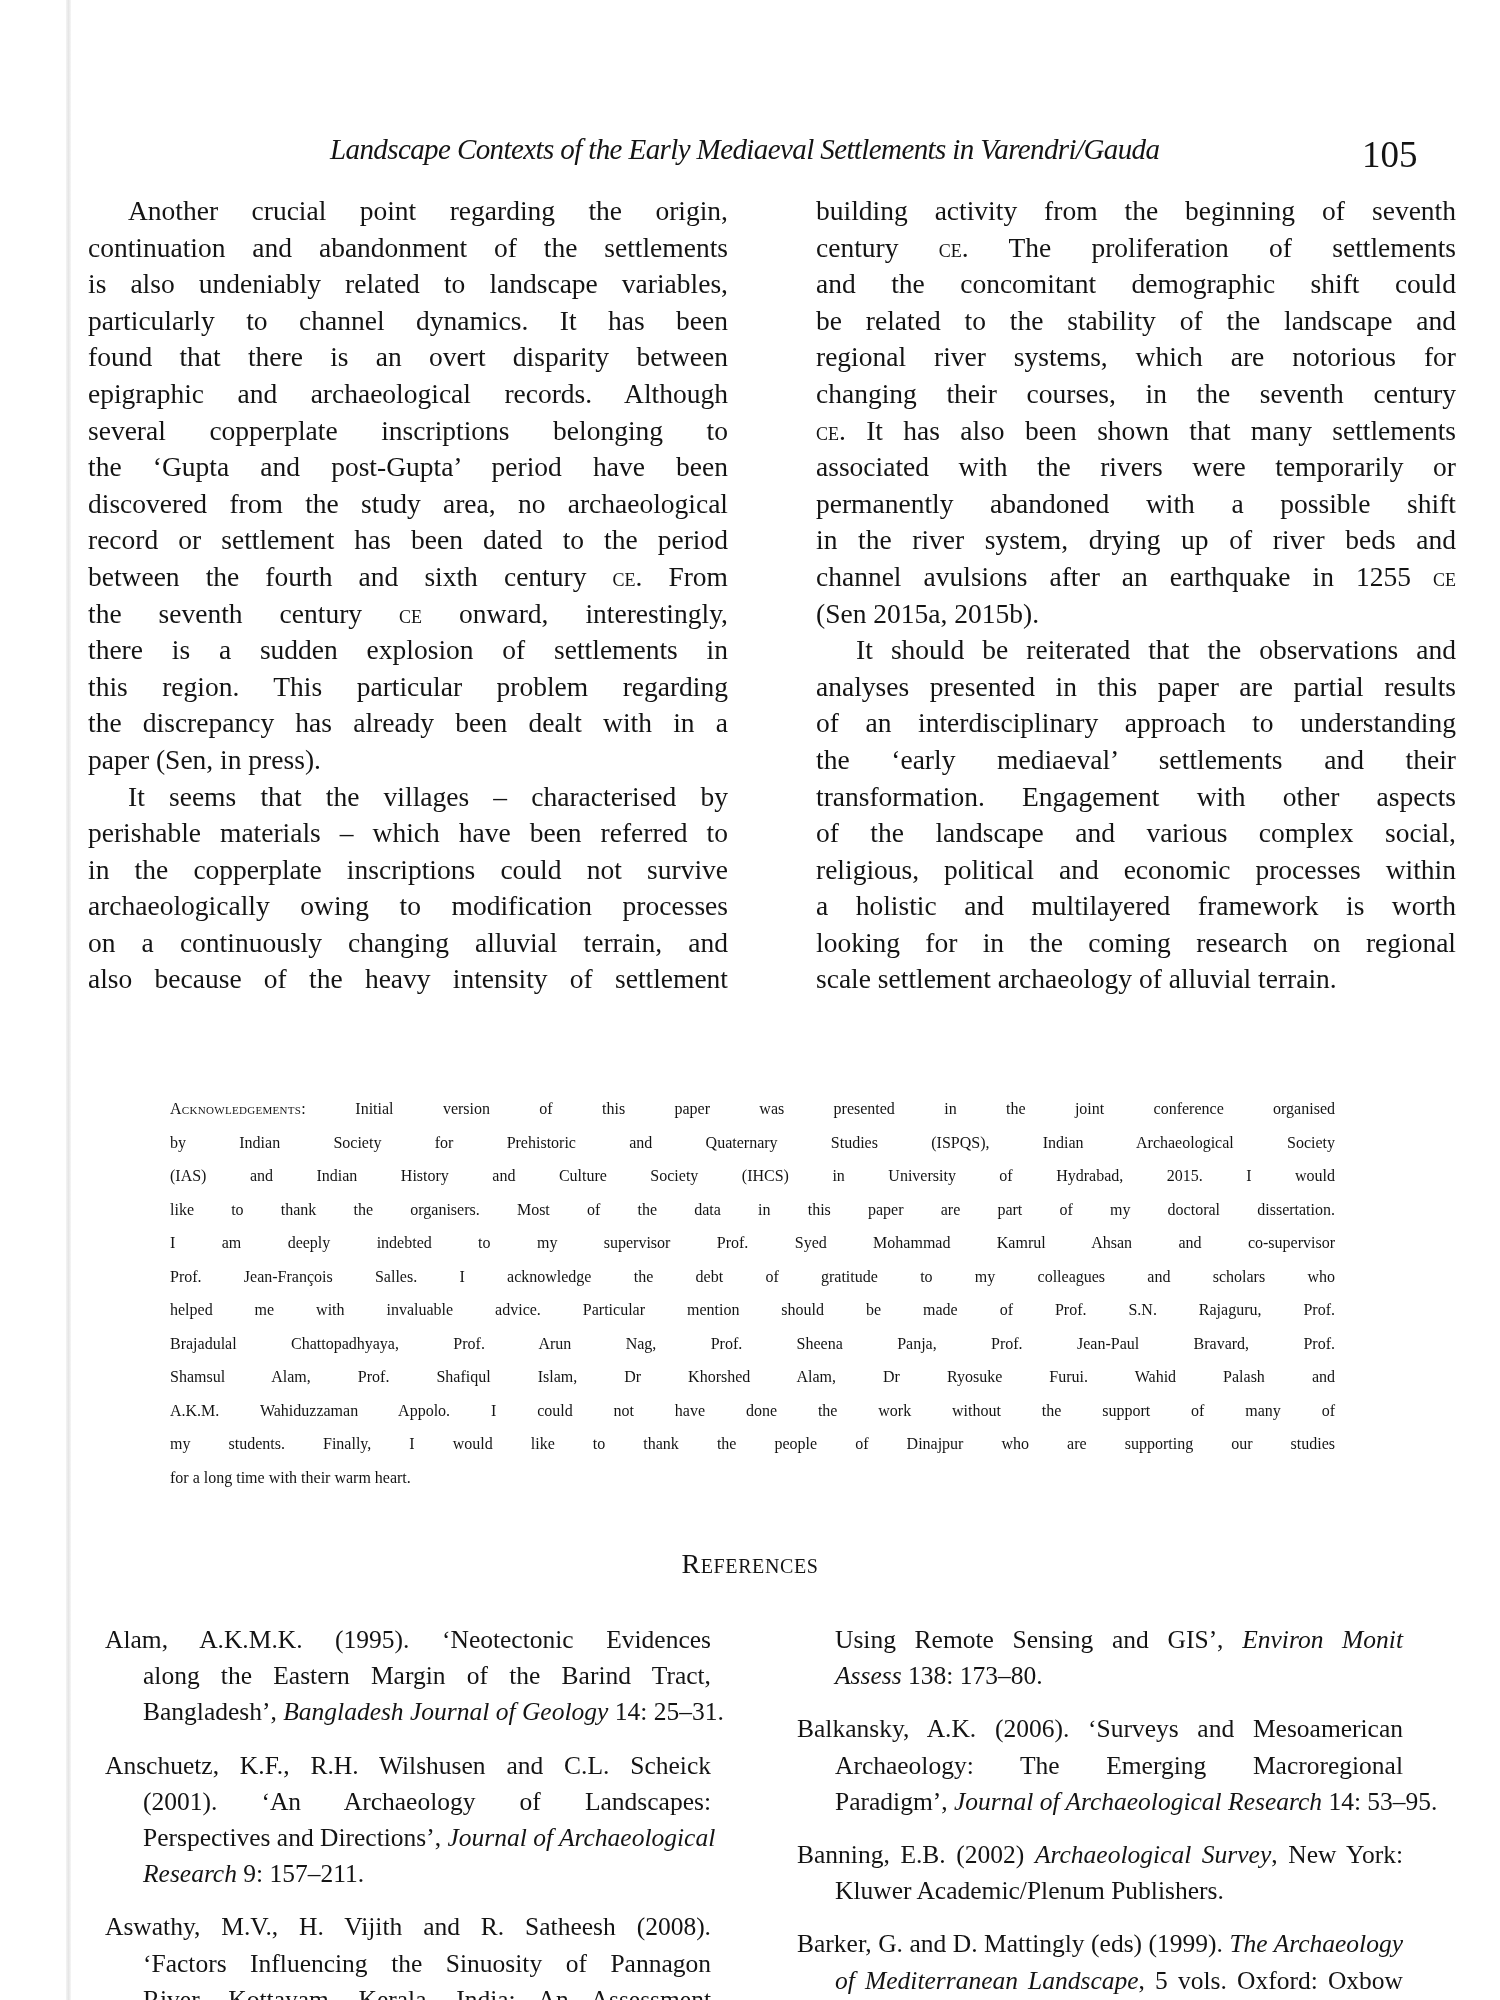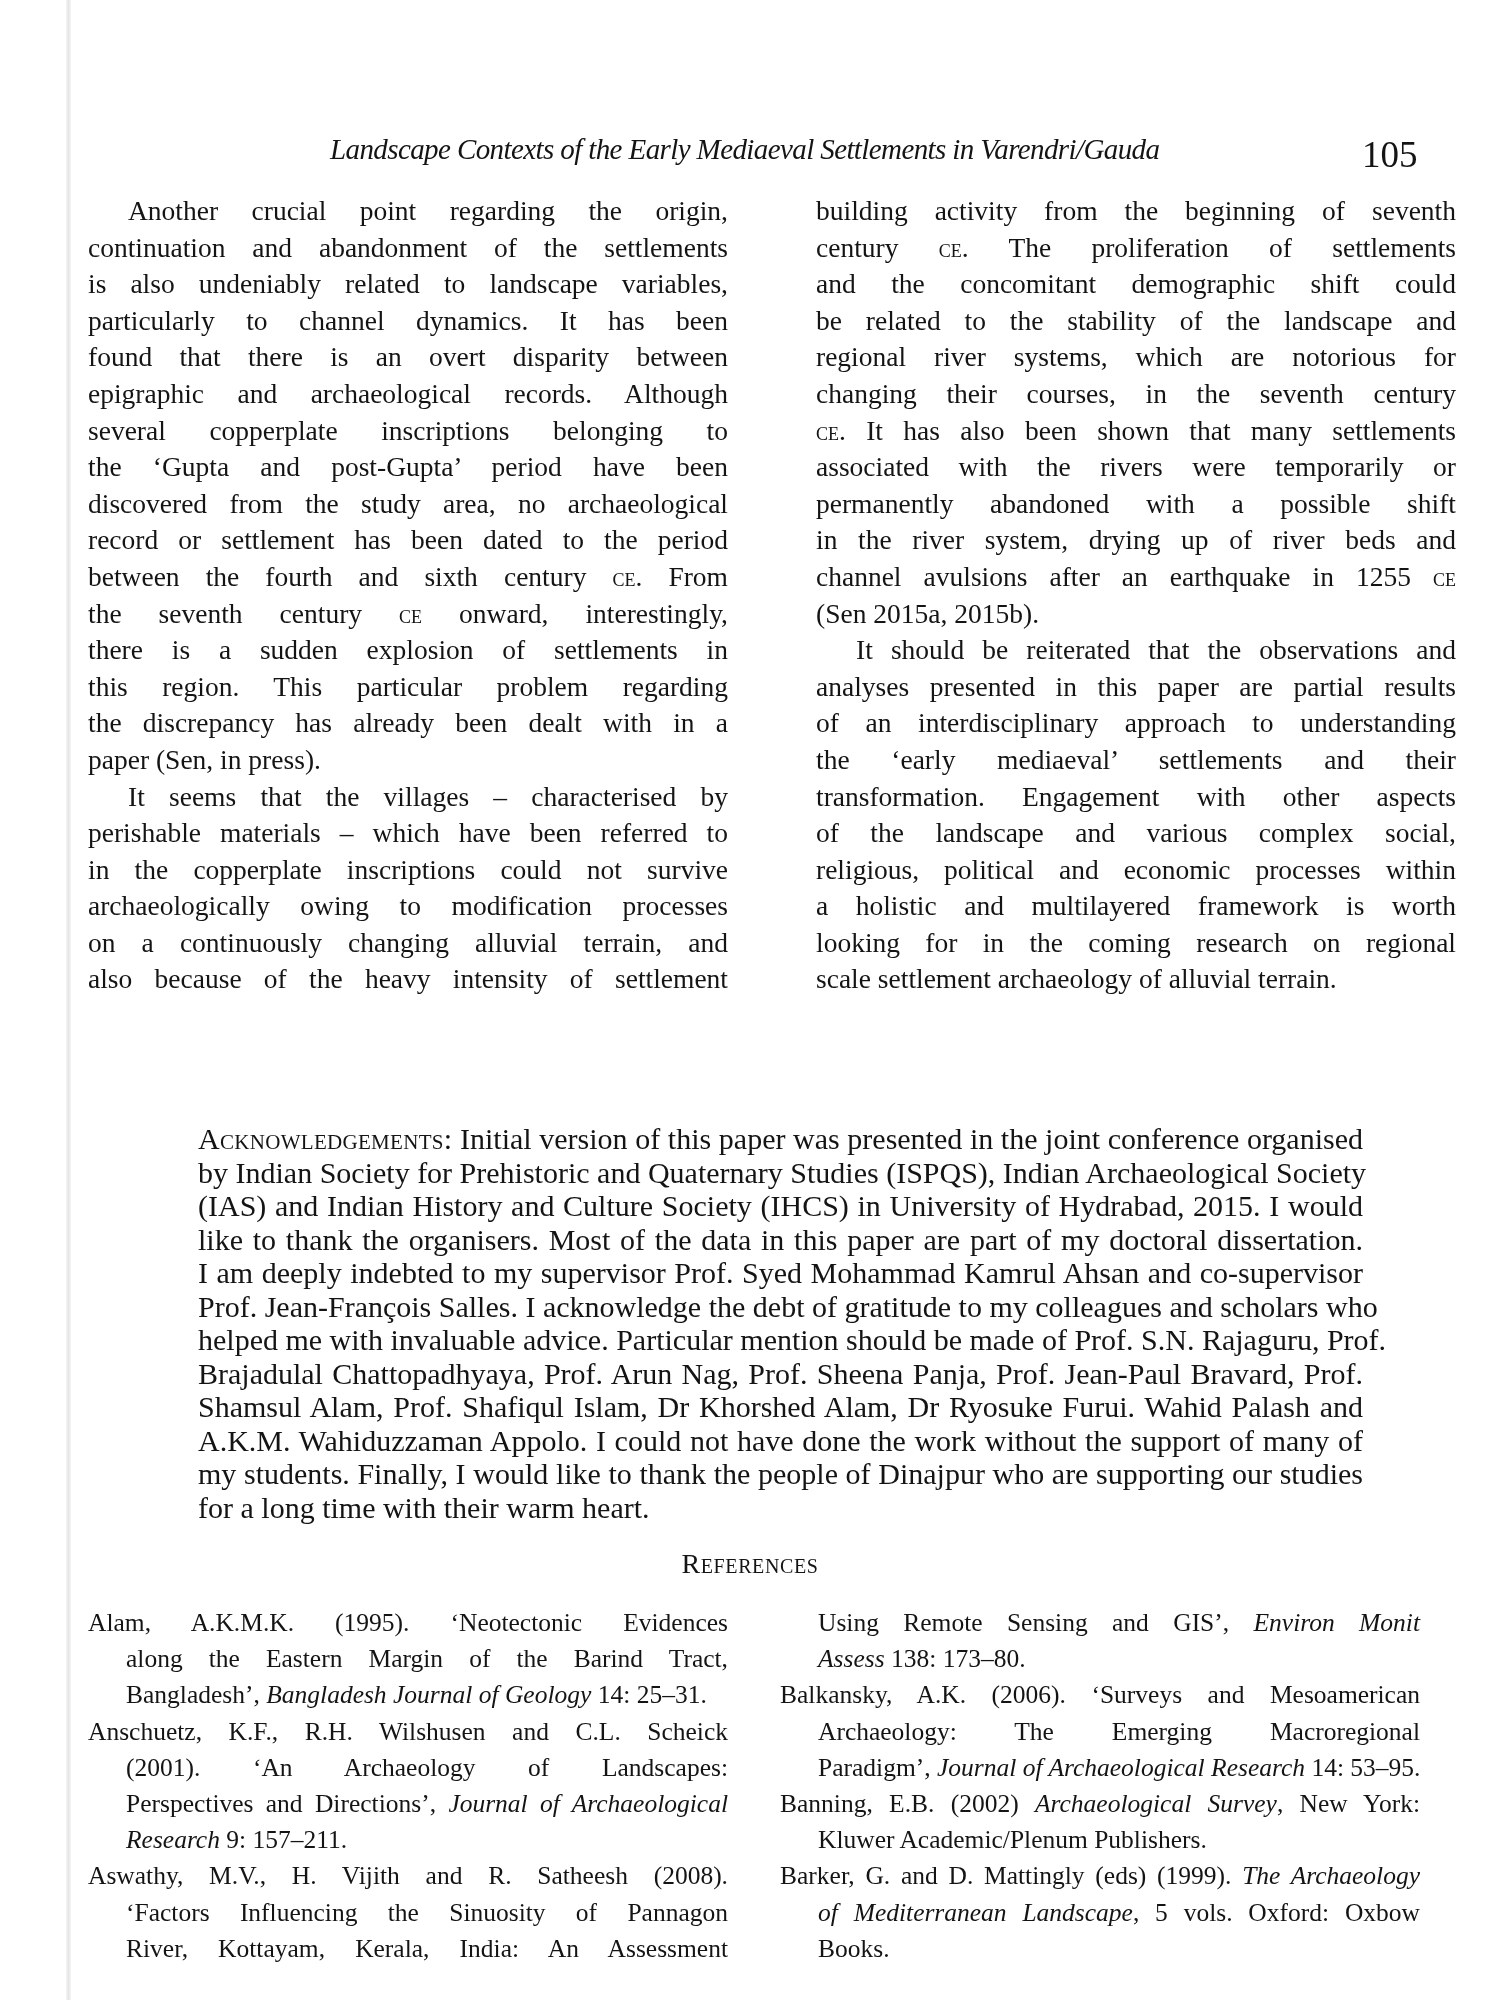--- a/index.html
+++ b/index.html
@@ -11,29 +11,29 @@
     background: linear-gradient(to right, #f4f4f4, #e6e6e6, #f6f6f6); }
   .running-head { position: absolute; top: 133px; left: 330px; width: 860px;
     font-style: italic; font-size: 29px; letter-spacing: -0.6px; white-space: nowrap; }
   .page-number { position: absolute; top: 133px; left: 1362px; font-size: 37px; }
   .col { position: absolute; font-size: 27.5px; line-height: 36.6px; text-align: justify; }
   .col-left { left: 88px; top: 193px; width: 640px; }
   .col-right { left: 816px; top: 193px; width: 640px; }
   .line { display: block; text-align: justify; text-align-last: justify; white-space: nowrap; height: 36.6px; }
   .line.last { text-align-last: left; }
   .sc { font-variant: small-caps; font-size: 0.92em; }
-  .ack { position: absolute; left: 170px; top: 1122px; width: 1165px; font-size: 30px; line-height: 33.5px; margin-left: 28px; }
+  .ack { position: absolute; left: 170px; top: 1092px; width: 1165px; font-size: 16px; line-height: 33.5px; }
   .ack .line { height: 33.5px; }
   .ack-label { font-variant: small-caps; letter-spacing: 0.3px; }
   .refs-heading { position: absolute; top: 1548px; left: 0; width: 1500px; text-align: center;
     font-size: 28px; font-variant: small-caps; letter-spacing: 0.6px; font-weight: normal; }
   .refs-col { position: absolute; top: 1605px; width: 640px; font-size: 25.5px; line-height: 36.2px; }
   .refs-left { left: 88px; }
   .refs-right { left: 780px; }
-  .ref { margin: 0; font-family: Liberation Serif, serif; }
+  .ref { margin: 17px; font-family: Liberation Serif, serif; }
   .ref .line { height: 36.2px; }
   .ref .line.cont { padding-left: 38px; box-sizing: border-box; }
   i { font-style: italic; }
 </style>
 </head>
 <body>
 
 <div class="binding-line"></div>
 
 <div class="running-head">Landscape Contexts of the Early Mediaeval Settlements in Varendri/Gauda</div>

